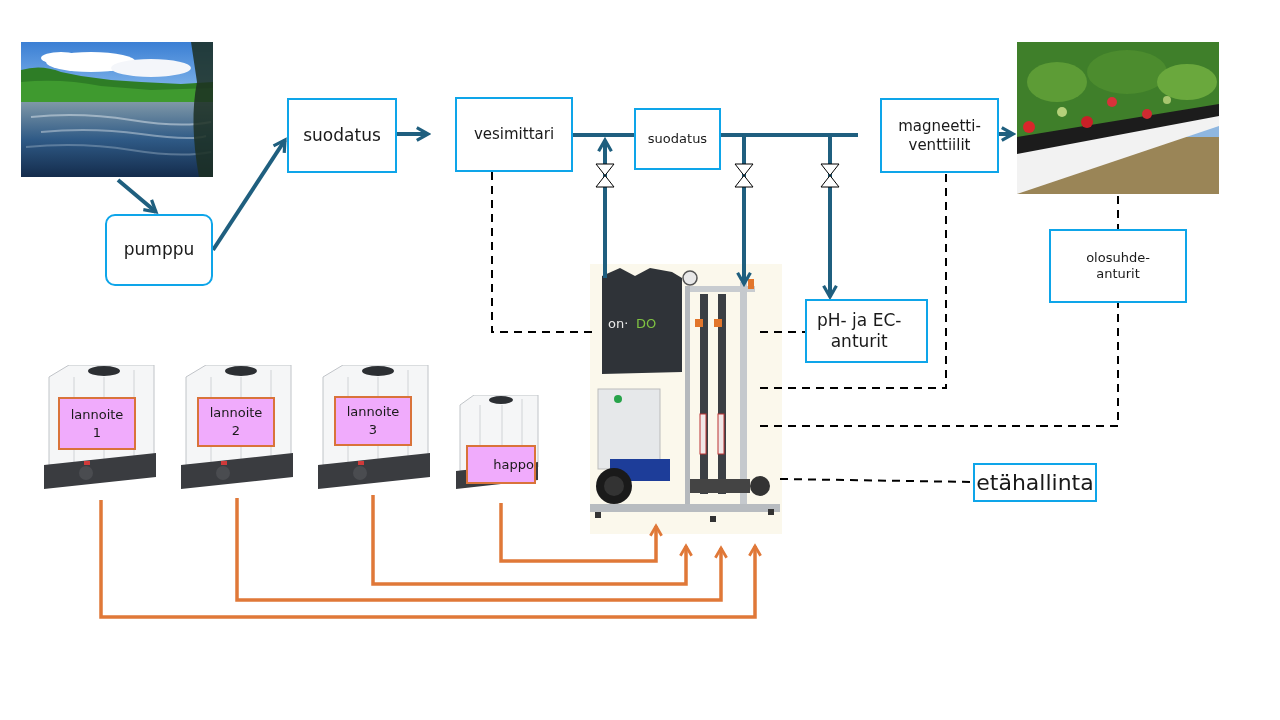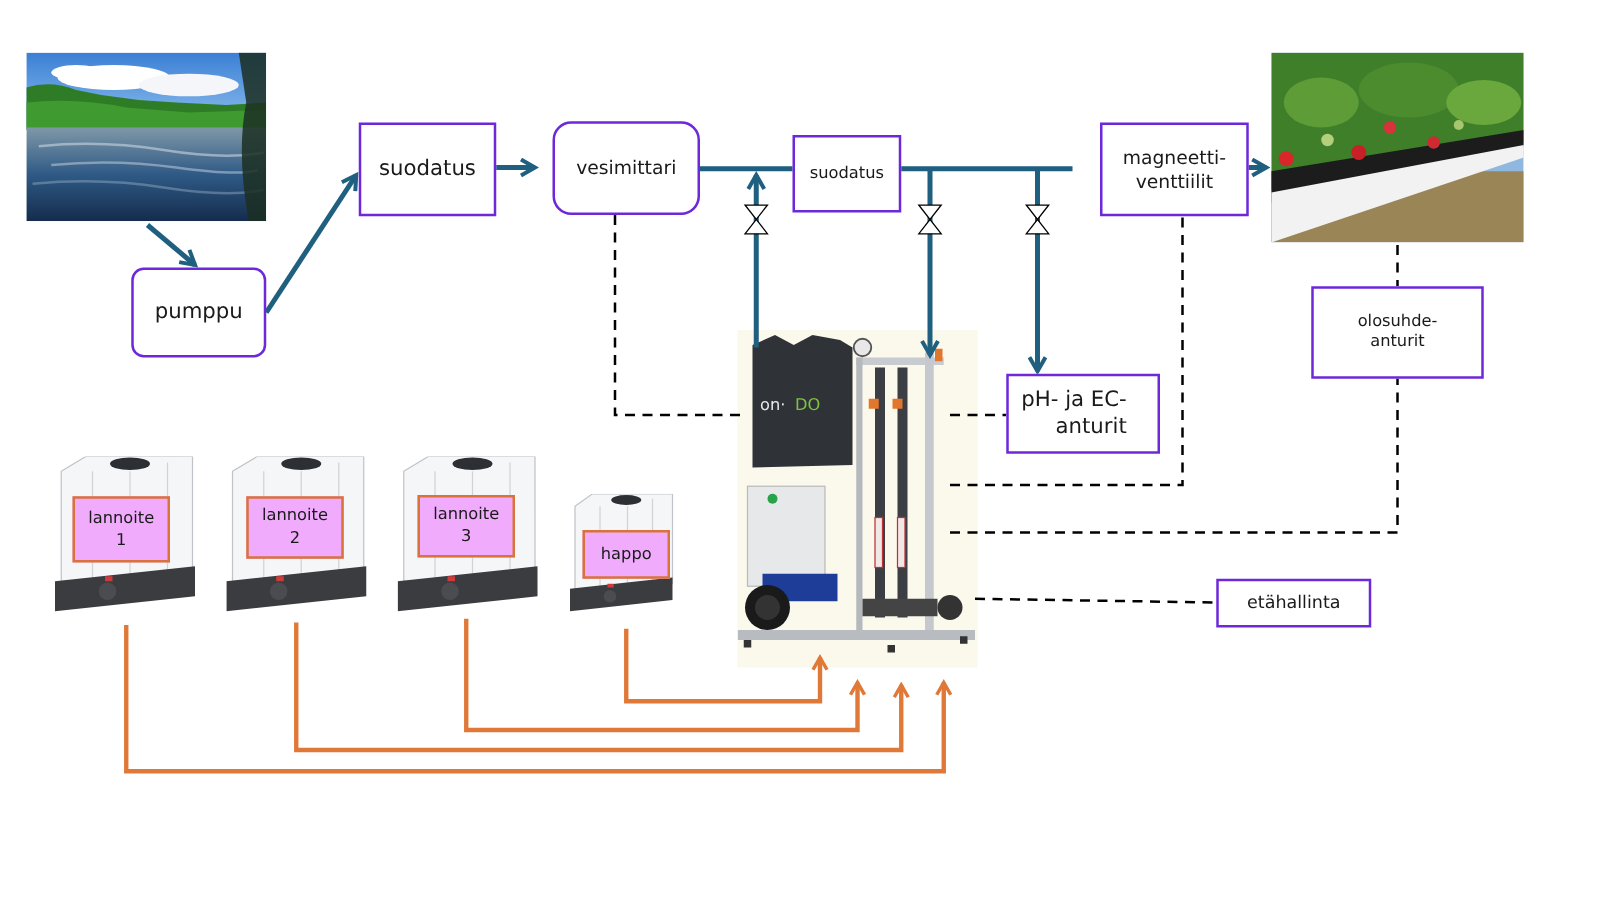--- a/index.html
+++ b/index.html
@@ -1,17 +1,17 @@
 <!DOCTYPE html>
 <html><head>
 <meta charset="utf-8">
 <style>
   html,body{margin:0;padding:0;background:#ffffff;}
   body{width:1280px;height:720px;position:relative;overflow:hidden;font-family:"DejaVu Sans","Liberation Sans",sans-serif;color:#1a1a1a;}
-  .box{position:absolute;background:#fff;border:2px solid #6d28d9;box-sizing:border-box;display:flex;align-items:center;justify-content:center;text-align:center;line-height:1.25;}
+  .box{position:absolute;background:#fff;border:2px solid #0ea5e9;box-sizing:border-box;display:flex;align-items:center;justify-content:center;text-align:center;line-height:1.25;}
   .obox{position:absolute;background:#f0abfc;border:2.5px solid #d9733a;box-sizing:border-box;display:flex;align-items:center;justify-content:center;text-align:center;font-size:13px;line-height:1.35;white-space:pre-line;}
   .pic{position:absolute;overflow:hidden;}
   svg.lines{position:absolute;left:0;top:0;}
   .wrap{white-space:pre-line;}
 </style>
 </head>
 <body>
 
 <div class="pic" style="left:21px;top:42px;width:192px;height:135px;">
   <svg width="192" height="135" viewBox="0 0 192 135">
@@ -178,41 +178,41 @@
     <polyline points="501,503 501,561 656,561 656,526" marker-end="url(#ao)"></polyline>
   </g>
 </svg>
 
 <div class="box" style="left:105px;top:214px;width:108px;height:72px;font-size:17px;border-radius:10px;">
     <span>pumppu</span>
   </div>
 <div class="box" style="left:287px;top:98px;width:110px;height:75px;font-size:17px;">
     <span>suodatus</span>
   </div>
-<div class="box" style="left:442px;top:97px;width:118px;height:75px;font-size:15px;border-radius:15px;">
+<div class="box" style="left:455px;top:97px;width:118px;height:75px;font-size:15px;">
     <span>vesimittari</span>
   </div>
 <div class="box" style="left:634px;top:108px;width:87px;height:62px;font-size:13px;">
     <span>suodatus</span>
   </div>
 <div class="box" style="left:880px;top:98px;width:119px;height:75px;font-size:15px;">
     <span class="wrap">magneetti-
 venttiilit</span>
   </div>
 <div class="box" style="left:1049px;top:229px;width:138px;height:74px;font-size:13px;text-align:center;">
     <span class="wrap">olosuhde-
 anturit</span>
   </div>
-<div class="box" style="left:805px;top:299px;width:123px;height:64px;font-size:17px;justify-content:flex-start;padding-left:10px;text-align:right;">
+<div class="box" style="left:805px;top:299px;width:123px;height:64px;font-size:17px;justify-content:flex-start;padding-left:10px;text-align:center;">
     <span class="wrap">pH- ja EC-
 anturit</span>
   </div>
-<div class="box" style="left:973px;top:463px;width:124px;height:39px;font-size:14px;">
+<div class="box" style="left:973px;top:463px;width:124px;height:39px;font-size:22px;">
     <span>etähallinta</span>
   </div>
 
 <div class="obox" style="left:58px;top:397px;width:78px;height:53px;"><span>lannoite
 1</span></div>
 <div class="obox" style="left:197px;top:397px;width:78px;height:50px;"><span>lannoite
 2</span></div>
 <div class="obox" style="left:334px;top:396px;width:78px;height:50px;"><span>lannoite
 3</span></div>
-<div class="obox" style="left:466px;top:424px;width:70px;height:39px;"><span>happo</span></div>
+<div class="obox" style="left:466px;top:445px;width:70px;height:39px;justify-content:flex-end;"><span>happo</span></div>
 
 </body></html>

